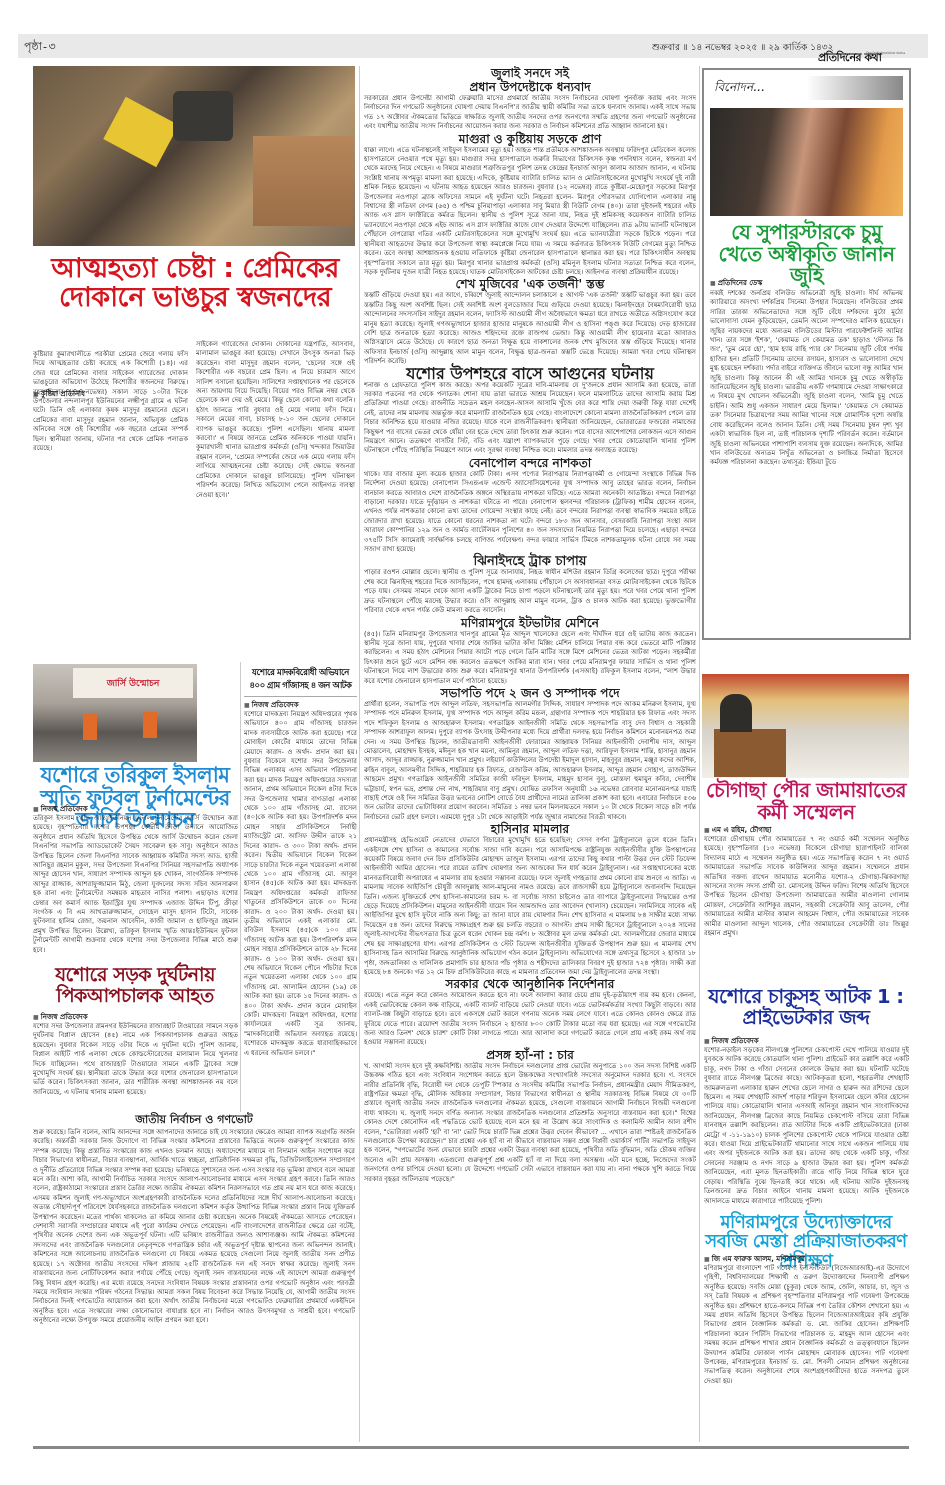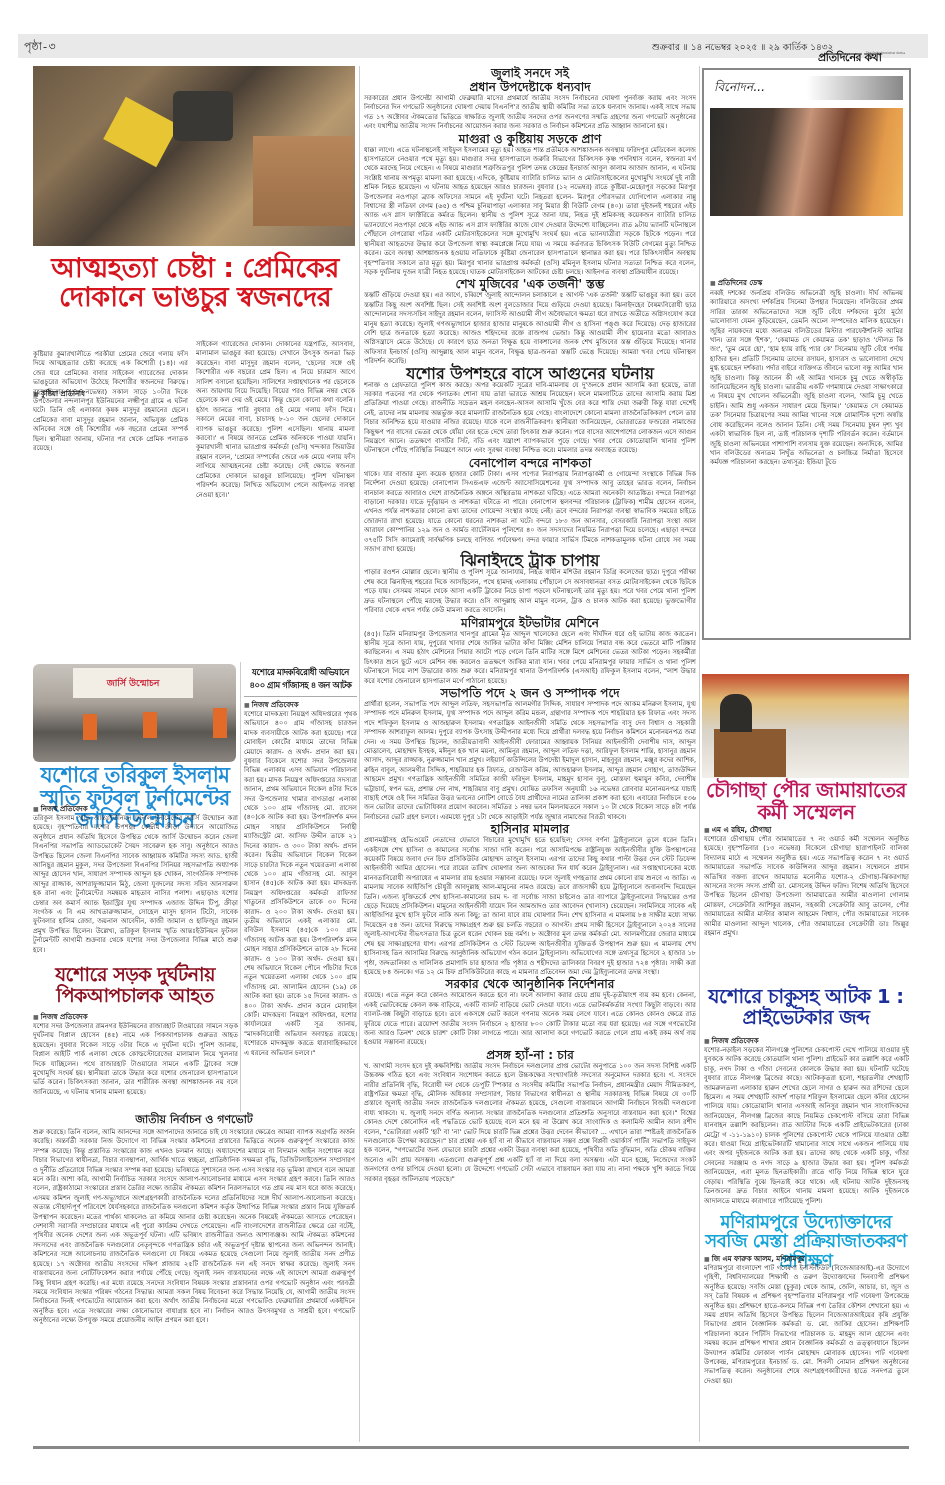--- a/index.html
+++ b/index.html
@@ -34,21 +34,21 @@
   <div class="abs" style="left:220px;top:70px;width:100px;height:90px;background:linear-gradient(180deg,#b7865a,#9b6e48);"></div>
   <div class="abs" style="left:140px;top:25px;width:60px;height:50px;background:#3a3835;border-radius:6px;"></div>
 </div>
 <div class="abs hl" style="left:30px;top:253px;width:330px;font-size:27px;color:#d6151f;">আত্মহত্যা চেষ্টা : প্রেমিকের দোকানে ভাঙচুর স্বজনদের</div>
 <div class="abs" style="left:33px;top:340px;width:322px;height:310px;">
   <div class="abs byline" style="left:0;top:17px;width:155px;margin-top:32px;">কুষ্টিয়া প্রতিনিধি</div>
   <div class="abs body-text" style="left:0;top:10px;width:155px;height:296px;">কুষ্টিয়ার কুমারখালীতে পরকীয়া প্রেমের জেরে গলায় ফাঁস দিয়ে আত্মহত্যার চেষ্টা করেছে এক কিশোরী (১৪)। এর জের ধরে প্রেমিকের বাবার সাইকেল গ্যারেজের দোকান ভাঙচুরের অভিযোগ উঠেছে কিশোরীর স্বজনদের বিরুদ্ধে। বৃহস্পতিবার (১৩ নভেম্বর) সকাল সাড়ে ১০টার দিকে উপজেলার নন্দলালপুর ইউনিয়নের লক্ষ্মীপুর গ্রামে এ ঘটনা ঘটে। তিনি ওই এলাকার কৃষক মাসুদুর রহমানের ছেলে। প্রেমিকের বাবা মাসুদুর রহমান জানান, অভিযুক্ত প্রেমিক অনিকের সঙ্গে ওই কিশোরীর এক বছরের প্রেমের সম্পর্ক ছিল। স্থানীয়রা জানায়, ঘটনার পর থেকে প্রেমিক পলাতক রয়েছে।</div>
   <div class="abs body-text" style="left:163px;top:0;width:159px;height:306px;">সাইকেল গ্যারেজের দোকান। দোকানের যন্ত্রপাতি, আসবাব, মালামাল ভাঙচুর করা হয়েছে। সেখানে উৎসুক জনতা ভিড় করেছেন। বাবা মাসুদুর রহমান বলেন, 'ছেলের সঙ্গে ওই কিশোরীর এক বছরের প্রেম ছিল। এ নিয়ে চারমাস আগে সালিশ বসানো হয়েছিল। সালিশের সপ্তাহখানেক পর ছেলেকে অন্য জায়গায় বিয়ে দিয়েছি। বিয়ের পরও বিভিন্ন নম্বর থেকে ছেলেকে কল দেয় ওই মেয়ে। কিন্তু ছেলে কোনো কথা বলেনি। হঠাৎ জানতে পারি বুধবার ওই মেয়ে গলায় ফাঁস দিয়ে। সকালে মেয়ের বাবা, চাচাসহ ৮-১০ জন ছেলের দোকানে ব্যাপক ভাঙচুর করেছে। পুলিশ এসেছিল। থানায় মামলা করবো।' এ বিষয়ে জানতে প্রেমিক অনিককে পাওয়া যায়নি। কুমারখালী থানার ভারপ্রাপ্ত কর্মকর্তা (ওসি) খন্দকার জিয়াউর রহমান বলেন, 'প্রেমের সম্পর্কের জেরে এক মেয়ে গলায় ফাঁস লাগিয়ে আত্মহননের চেষ্টা করেছে। সেই ক্ষোভে স্বজনরা প্রেমিকের দোকানে ভাঙচুর চালিয়েছে। পুলিশ ঘটনাস্থল পরিদর্শন করেছে। লিখিত অভিযোগ পেলে আইনগত ব্যবস্থা নেওয়া হবে।'</div>
 </div>
 
-<div class="abs photo" style="left:33px;top:664px;width:203px;height:98px;background:linear-gradient(180deg,#c8c4bd 0%,#a9a29a 40%,#5a5753 70%,#8c8680 100%);border-radius:6px;">
+<div class="abs photo" style="left:33px;top:664px;width:164px;height:98px;background:linear-gradient(180deg,#c8c4bd 0%,#a9a29a 40%,#5a5753 70%,#8c8680 100%);">
   <div class="abs" style="left:40px;top:4px;width:120px;height:30px;background:#f2eee6;text-align:center;font-size:9px;font-weight:bold;color:#c81e32;line-height:30px;">জার্সি উন্মোচন</div>
   <div class="abs" style="left:50px;top:50px;width:14px;height:26px;background:#e36b2a;"></div>
   <div class="abs" style="left:110px;top:48px;width:14px;height:26px;background:#e36b2a;"></div>
   <div class="abs" style="left:180px;top:44px;width:14px;height:30px;background:#e36b2a;"></div>
 </div>
 <div class="abs hl" style="left:30px;top:764px;width:210px;font-size:21px;color:#1f8dd6;">যশোরে তরিকুল ইসলাম স্মৃতি ফুটবল টুর্নামেন্টের জার্সি উন্মোচন</div>
 <div class="abs byline" style="left:33px;top:804px;width:205px;">নিজস্ব প্রতিবেদক</div>
 <div class="abs body-text" style="left:33px;top:814px;width:205px;height:150px;">তরিকুল ইসলাম স্মৃতি আন্তঃইউনিয়ন ফুটবল টুর্নামেন্টের জার্সি উন্মোচন করা হয়েছে। বৃহস্পতিবার যশোর উপশহর কেন্দ্রীয় ক্রীড়া উদ্যানে আয়োজিত অনুষ্ঠানে প্রধান অতিথি হিসেবে উপস্থিত থেকে জার্সি উন্মোচন করেন জেলা বিএনপির সভাপতি অ্যাডভোকেট সৈয়দ সাবেরুল হক সাবু। অনুষ্ঠানে আরও উপস্থিত ছিলেন জেলা বিএনপির সাবেক আহ্বায়ক কমিটির সদস্য আড. হাজী আনিছুর রহমান মুকুল, সদর উপজেলা বিএনপির সিনিয়র সহসভাপতি অধ্যাপক আব্দুর হোসেন খান, সাধারণ সম্পাদক আব্দুল হক খোকন, সাংগঠনিক সম্পাদক আব্দুর রাজ্জাক, আশরাফুজ্জামান মিঠু, জেলা যুবদলের সদস্য সচিব আনসারুল হক রানা এবং টুর্নামেন্টের সমন্বয়ক মাহতাব নাসির পলাশ। এছাড়াও যশোর চেম্বার অব কমার্স অ্যান্ড ইন্ডাস্ট্রির যুগ্ম সম্পাদক এজাজ উদ্দিন টিপু, ক্রীড়া সংগঠক এ বি এম আখতারুজ্জামান, সোহেল মাসুদ হাসান টিটো, সাবেক ফুটবলার হালিম রেজা, জয়নাল আবেদীন, কাজী জামাল ও হাফিজুর রহমান প্রমুখ উপস্থিত ছিলেন। উল্লেখ্য, তরিকুল ইসলাম স্মৃতি আন্তঃইউনিয়ন ফুটবল টুর্নামেন্টটি আগামী শুক্রবার থেকে যশোর সদর উপজেলার বিভিন্ন মাঠে শুরু হবে।</div>
 
 <div class="abs" style="left:244px;top:662px;width:113px;height:34px;border-bottom:1px solid #aaa;">
@@ -70,39 +70,40 @@
       <div class="sub" style="font-size: 12px;">প্রধান উপদেষ্টাকে ধন্যবাদ</div>
       <div class="body-text">সরকারের প্রধান উপদেষ্টা আগামী ফেব্রুয়ারি মাসের প্রথমার্ধে জাতীয় সংসদ নির্বাচনের ঘোষণা পুনর্ব্যক্ত করায় এবং সংসদ নির্বাচনের দিন গণভোট অনুষ্ঠানের ঘোষণা দেয়ায় বিএনপি'র জাতীয় স্থায়ী কমিটির সভা তাকে ধন্যবাদ জানায়। একই সাথে সভায় গত ১৭ অক্টোবর ঐকমত্যের ভিত্তিতে স্বাক্ষরিত জুলাই জাতীয় সনদের ওপর জনগণের সম্মতি গ্রহণের জন্য গণভোট অনুষ্ঠানের এবং যথাশীঘ্র জাতীয় সংসদ নির্বাচনের আয়োজন করার জন্য সরকার ও নির্বাচন কমিশনের প্রতি আহ্বান জানানো হয়।</div>
       <div class="sub" style="font-size: 12px;">মাগুরা ও কুষ্টিয়ায় সড়কে প্রাণ</div>
       <div class="body-text">ধাক্কা লাগে। এতে ঘটনাস্থলেই সাইফুল ইসলামের মৃত্যু হয়। আহত শান্ত প্রতীমকে আশঙ্কাজনক অবস্থায় ফরিদপুর মেডিকেল কলেজ হাসপাতালে নেওয়ার পথে মৃত্যু হয়। মাগুরার সদর হাসপাতালে জরুরি বিভাগের চিকিৎসক কৃষ্ণ পদবিশ্বাস বলেন, স্বজনরা মর্গ থেকে মরদেহ নিয়ে গেছেন। এ বিষয়ে মাগুরার শত্রুজিতপুর পুলিশ তদন্ত কেন্দ্রের ইনচার্জ আবুল কালাম আজাদ জানান, এ ঘটনায় সংশ্লিষ্ট থানায় অপমৃত্যু মামলা করা হয়েছে। এদিকে, কুষ্টিয়ায় ব্যাটারি চালিত ভ্যান ও মোটরসাইকেলের মুখোমুখি সংঘর্ষে দুই নারী শ্রমিক নিহত হয়েছেন। এ ঘটনায় আহত হয়েছেন আরও চারজন। বুধবার (১২ নভেম্বর) রাতে কুষ্টিয়া-মেহেরপুর সড়কের মিরপুর উপজেলার নওপাড়া ব্র্যাক অফিসের সামনে এই দুর্ঘটনা ঘটে। নিহতরা হলেন- মিরপুর পৌরসভার যোগিপোল এলাকার নান্নু বিশ্বাসের স্ত্রী লতিফা বেগম (৬৫) ও পশ্চিম চুনিয়াপাড়া এলাকার সাবু মিয়ার স্ত্রী বিউটি বেগম (৪০)। তারা দুইজনই শহরের এইচ অ্যান্ড এস গ্লাস ফ্যাক্টরিতে কর্মরত ছিলেন। স্থানীয় ও পুলিশ সূত্রে জানা যায়, নিহত দুই শ্রমিকসহ কয়েকজন ব্যাটারি চালিত ভ্যানযোগে নওপাড়া থেকে এইচ অ্যান্ড এস গ্লাস ফ্যাক্টরির কাজে যোগ দেওয়ার উদ্দেশ্যে যাচ্ছিলেন। রাত ৯টায় ভ্যানটি ঘটনাস্থলে পৌঁছালে বেপরোয়া গতির একটি মোটরসাইকেলের সঙ্গে মুখোমুখি সংঘর্ষ হয়। এতে ভ্যানযাত্রীরা সড়কে ছিটকে পড়েন। পরে স্থানীয়রা আহতদের উদ্ধার করে উপজেলা স্বাস্থ্য কমপ্লেক্সে নিয়ে যায়। এ সময়ে কর্তব্যরত চিকিৎসক বিউটি বেগমের মৃত্যু নিশ্চিত করেন। তবে অবস্থা আশঙ্কাজনক হওয়ায় লতিফাকে কুষ্টিয়া জেনারেল হাসপাতালে স্থানান্তর করা হয়। পরে চিকিৎসাধীন অবস্থায় বৃহস্পতিবার সকালে তার মৃত্যু হয়। মিরপুর থানার ভারপ্রাপ্ত কর্মকর্তা (ওসি) মমিনুল ইসলাম ঘটনার সত্যতা নিশ্চিত করে বলেন, সড়ক দুর্ঘটনায় দুজন যাত্রী নিহত হয়েছে। ঘাতক মোটরসাইকেল আটকের চেষ্টা চলছে। আইনগত ব্যবস্থা প্রক্রিয়াধীন রয়েছে।</div>
       <div class="sub" style="font-size: 12px;">শেখ মুজিবের 'এক তর্জনী' স্তম্ভ</div>
       <div class="body-text">স্তম্ভটি গুঁড়িয়ে দেওয়া হয়। এর আগে, চব্বিশে জুলাই আন্দোলন চলাকালে ৫ আগস্ট 'এক তর্জনী' স্তম্ভটি ভাঙচুর করা হয়। তবে স্তম্ভটির কিছু অংশ অবশিষ্ট ছিল। সেই অবশিষ্ট অংশ বুলডোজার দিয়ে গুড়িয়ে দেওয়া হয়েছে। ঝিনাইদহের বৈষম্যবিরোধী ছাত্র আন্দোলনের সদস্যসচিব সাইদুর রহমান বলেন, ফ্যাসিস্ট আওয়ামী লীগ অবৈধভাবে ক্ষমতা ধরে রাখতে অতীতে অগ্নিসংযোগ করে মানুষ হত্যা করেছে। জুলাই গণঅভ্যুত্থানে হাজার হাজার মানুষকে আওয়ামী লীগ ও হাসিনা পঙ্গু করে দিয়েছে। দেড় হাজারের বেশি ছাত্র জনতাকে হত্যা করেছে। আজও শহিদদের রক্তে রাজপথ ভেজা। কিন্তু আওয়ামী লীগ হায়েনার মতো আবারও অগ্নিসন্ত্রাসে মেতে উঠেছে। যে কারণে ছাত্র জনতা বিক্ষুব্ধ হয়ে বাকশালের জনক শেখ মুজিবের স্তম্ভ গুঁড়িয়ে দিয়েছে। থানার অফিসার ইনচার্জ (ওসি) আব্দুল্লাহ আল মামুন বলেন, বিক্ষুব্ধ ছাত্র-জনতা স্তম্ভটি ভেঙে দিয়েছে। আমরা খবর পেয়ে ঘটনাস্থল পরিদর্শন করেছি।</div>
       <div class="sub" style="font-size: 16px;">যশোর উপশহরে বাসে আগুনের ঘটনায়</div>
       <div class="body-text">শনাক্ত ও গ্রেফতারে পুলিশ কাজ করছে। অপর কয়েকটি সূত্রের দাবি-মামলায় যে দু'জনকে প্রধান আসামি করা হয়েছে, তারা সরকার পতনের পর থেকে পলাতক। শোনা যায় তারা ভারতে আশ্রয় নিয়েছেন। ফলে মামলাটিতে তাদের আসামি করায় মিশ্র প্রতিক্রিয়া পাওয়া গেছে। রাজনীতি সচেতন মহল বলছেন-আসল আসামি খুঁজে বের করে শাস্তি দেয়া জরুরী কিন্তু যারা দেশেই নেই, তাদের নাম মামলায় অন্তর্ভুক্ত করে মামলাটি রাজনৈতিক হয়ে গেছে। বাংলাদেশে কোনো মামলা রাজনৈতিকিকরণ পেলে তার বিচার অনিশ্চিত হয়ে যাওয়ার নজির রয়েছে। যাকে বলে রাজনীতিকরণ। স্থানীয়রা জানিয়েছেন, ভোররাতের ফজরের নামাজের কিছুক্ষণ পর বাসের ভেতর থেকে ধোঁয়া বের হতে দেখে তারা চিৎকার শুরু করেন। পরে বাসের আশেপাশের লোকজন এসে আগুন নিয়ন্ত্রণে আনে। ততক্ষণে বাসটির সিট, বডি এবং যন্ত্রাংশ ব্যাপকভাবে পুড়ে গেছে। খবর পেয়ে কোতোয়ালি থানার পুলিশ ঘটনাস্থলে পৌঁছে পরিস্থিতি নিয়ন্ত্রণে আনে এবং সুরক্ষা ব্যবস্থা নিশ্চিত করে। মামলার তদন্ত অব্যাহত রয়েছে।</div>
       <div class="sub" style="font-size: 12px;">বেনাপোল বন্দরে নাশকতা</div>
       <div class="body-text">থাকে। যার বাজার মূল্য কয়েক হাজার কোটি টাকা। এসব পণ্যের নিরাপত্তায় নিরাপত্তাকর্মী ও গোয়েন্দা সংস্থাকে বিভিন্ন দিক নির্দেশনা দেওয়া হয়েছে। বেনাপোল সিএন্ডএফ এজেন্ট অ্যাসোসিয়েশনের যুগ্ম সম্পাদক আবু তাহের ভারত বলেন, নির্বাচন বানচাল করতে আবারও দেশে রাজনৈতিক অঙ্গনে অস্থিরতায় নাশকতা ঘটিছে। এতে আমরা অনেকটা আতঙ্কিত। বন্দরে নিরাপত্তা বাড়ানো দরকার। যাতে দুর্বৃত্তায়ন ও নাশকতা ঘটাতে না পারে। বেনাপোল স্থলবন্দর পরিচালক (ট্রাফিক) শামীম হোসেন বলেন, এখনও পর্যন্ত নাশকতার কোনো তথ্য তাদের গোয়েন্দা সংস্থার কাছে নেই। তবে বন্দরের নিরাপত্তা ব্যবস্থা স্বাভাবিক সময়ের চাইতে জোরদার রাখা হয়েছে। যাতে কোনো ধরনের নাশকতা না ঘটে। বন্দরে ১৮৩ জন আনসার, বেসরকারি নিরাপত্তা সংস্থা আল আরাফা কোম্পানির ১২৯ জন ও আর্মড ব্যাটেলিয়ন পুলিশের ৪০ জন সদস্যদের নিয়মিত নিরাপত্তা দিয়ে চলেছে। এছাড়া বন্দরে ৩৭৫টি সিসি ক্যামেরাই সার্বক্ষণিক চলছে বাণিজ্য পর্যবেক্ষণ। বন্দর ফায়ার সার্ভিস টিমকে নাশকতামূলক ঘটনা রোধে সব সময় সজাগ রাখা হয়েছে।</div>
-      <div class="sub" style="font-size: 16px;">ঝিনাইদহে ট্রাক চাপায়</div>
+      <div class="sub" style="font-size: 13px;">ঝিনাইদহে ট্রাক চাপায়</div>
       <div class="body-text">পাড়ার রওশন মোল্লার ছেলে। স্থানীয় ও পুলিশ সূত্রে জানাযায়, নিহত স্বাধীন মশিউর রহমান ডিগ্রি কলেজের ছাত্র। দুপুরে পরীক্ষা শেষ করে ঝিনাইদহ শহরের দিকে আসছিলেন, পথে হামদহ এলাকায় পৌঁছালে সে অসাবধানতা বসত মোটরসাইকেল থেকে ছিটকে পড়ে যায়। সেসময় সামনে থেকে আসা একটি ট্রাকের নিচে চাপা পড়লে ঘটনাস্থলেই তার মৃত্যু হয়। পরে খবর পেয়ে থানা পুলিশ দ্রুত ঘটনাস্থলে পৌঁছে মরদেহ উদ্ধার করে। ওসি আব্দুল্লাহ আল মামুন বলেন, ট্রাক ও চালক আটক করা হয়েছে। ভুক্তভোগীর পরিবার থেকে এখন পর্যন্ত কেউ মামলা করতে আসেনি।</div>
       <div class="sub" style="font-size: 12px;">মণিরামপুরে ইটভাটার মেশিনে</div>
       <div class="body-text">(৪৫)। তিনি মনিরামপুর উপজেলার খানপুর গ্রামের মৃত আব্দুল খালেকের ছেলে এবং দীর্ঘদিন ধরে ওই ভাটায় কাজ করতেন। স্থানীয় সূত্রে জানা যায়, দুপুরের খাবার শেষে জাকির ভাটার কাঁদা মিক্সিং মেশিন চালিয়ে পিয়ার বন্ধ করে ভেতরে মাটি পরিষ্কার করছিলেন। এ সময় হঠাৎ মেশিনের পিয়ার আটো পড়ে গেলে তিনি মাটির সঙ্গে মিশে মেশিনের ভেতর আটকা পড়েন। সহকর্মীরা চিৎকার শুনে ছুটে এসে মেশিন বন্ধ করলেও ততক্ষণে জাকির মারা যান। খবর পেয়ে মনিরামপুর ফায়ার সার্ভিস ও থানা পুলিশ ঘটনাস্থলে গিয়ে লাশ উদ্ধারের কাজ শুরু করে। মনিরামপুর থানার উপপরিদর্শক (এসআই) রফিকুল ইসলাম বলেন, "লাশ উদ্ধার করে যশোর জেনারেল হাসপাতাল মর্গে পাঠানো হয়েছে।</div>
       <div class="sub" style="font-size: 12px;">সভাপতি পদে ২ জন ও সম্পাদক পদে</div>
       <div class="body-text">প্রার্থীরা হলেন, সভাপতি পদে আব্দুল লতিফ, সহসভাপতি আলমগীর সিদ্দিক, সাধারণ সম্পাদক পদে আকম মনিরুল ইসলাম, যুগ্ম সম্পাদক পদে মনিরুল ইসলাম, যুগ্ম সম্পাদক পদে আব্দুল করিম মন্ডল, গ্রন্থাগার সম্পাদক পদে শাহরিয়ার হক রিফাত এবং সদস্য পদে শফিকুল ইসলাম ও আজহারুল ইসলাম। গণতান্ত্রিক আইনজীবী সমিতি থেকে সহসভাপতি বাসু দেব বিশ্বাস ও সহকারী সম্পাদক আশরাফুল আলম। দুপুরে ব্যাপক উৎসাহ উদ্দীপনার মধ্যে দিয়ে প্রার্থীরা দলবদ্ধ হয়ে নির্বাচন কমিশনে মনোনয়নপত্র জমা দেন। এ সময় উপস্থিত ছিলেন, জাতীয়তাবাদী আইনজীবী ফোরামের আহ্বায়ক সিনিয়র আইনজীবী দেবাশীষ দাস, আব্দুল মোত্তালেব, মোহাম্মদ ইসহক, মঈনুল হক খান ময়না, আমিনুর রহমান, আব্দুল লতিফ দত্তা, আরিফুল ইসলাম শান্তি, হাসানুর রহমান আসাদ, আব্দুর রাজ্জাক, নুরুজ্জামান খান প্রমুখ। লইয়ার্স কাউন্সিলের উপদেষ্টা ইমাদুল হাসান, মাহবুবুর রহমান, মঞ্জুর কদের আশিক, রুহিন বাবুল, আলমগীর সিদ্দিক, শাহরিয়ার হক রিফাত, রেজাউল করিম, আজহারুল ইসলাম, আব্দুর রহমান সোহাগ, তাজউদ্দিন আহমেদ প্রমুখ। গণতান্ত্রিক আইনজীবী সমিতির কাজী ফরিদুল ইসলাম, মাহমুদ হাসান বুলু, মোস্তফা হুমায়ুন কবির, দেবাশীষ ভট্টাচার্য, স্বপন ভদ্র, প্রশান্ত দেব নাথ, শাহরিয়ার বাবু প্রমুখ। ঘোষিত তফসিল অনুযায়ী ১৬ নভেম্বর রোববার মনোনয়নপত্র যাচাই বাছাই শেষে ওই দিন সমিতির উত্তর ভবনের নোটিশ বোর্ডে বৈধ প্রার্থীদের নামের তালিকা প্রকাশ করা হবে। এবারের নির্বাচনে ৫৩৬ জন ভোটার তাদের ভোটাধিকার প্রয়োগ করবেন। সমিতির ১ নম্বর ভবন মিলনায়তনে সকাল ১০ টা থেকে বিকেল সাড়ে ৪টা পর্যন্ত নির্বাচনের ভোট গ্রহণ চলবে। এরমধ্যে দুপুর ১টা থেকে আড়াইটা পর্যন্ত জুম্মার নামাজের বিরতী থাকবে।</div>
       <div class="sub" style="font-size: 12px;">হাসিনার মামলার</div>
       <div class="body-text">প্রধানমন্ত্রীসহ হেভিওয়েট নেতাদের যেভাবে বিচারের মুখোমুখি হতে হয়েছিল; সেসব বর্ণনা ট্রাইব্যুনালে তুলে ধরেন তিনি। একইসঙ্গে শেখ হাসিনা ও কামালের সর্বোচ্চ সাজা দাবি করেন। পরে আসামিপক্ষে রাষ্ট্রনিযুক্ত আইনজীবীর যুক্তি উপস্থাপনের কয়েকটি বিষয়ে জবাব দেন চিফ প্রসিকিউটর মোহাম্মদ তাজুল ইসলাম। এরপর তাদের কিছু কথার পাল্টা উত্তর দেন স্টেট ডিফেন্স আইনজীবী আমির হোসেন। পরে রায়ের তারিখ ঘোষণার জন্য আজকের দিন ধার্য করেন ট্রাইব্যুনাল। এর সপ্তাহখানেকের মধ্যে মানবতাবিরোধী অপরাধের এ মামলার রায় হওয়ার সম্ভাবনা রয়েছে। ফলে জুলাই গণহত্যার প্রথম কোনো রায় শুনবে এ জাতি। এ মামলায় সাবেক আইজিপি চৌধুরী আবদুল্লাহ আল-মামুনের নামও রয়েছে। তবে রাজসাক্ষী হয়ে ট্রাইব্যুনালে জবানবন্দি দিয়েছেন তিনি। এজন্য যুক্তিতর্কে শেখ হাসিনা-কামালের চরম দ- বা সর্বোচ্চ সাজা চাইলেও তার ব্যাপারে ট্রাইব্যুনালের সিদ্ধান্তের ওপর ছেড়ে দিয়েছে প্রসিকিউশন। মামুনের আইনজীবী যায়েদ বিন আমজাদও তার আবেদন (খালাস) চেয়েছেন। সবমিলিয়ে সাবেক এই আইজিপির মুখে হাসি ফুটবে নাকি অন্য কিছু; তা জানা যাবে রায় ঘোষণার দিন। শেখ হাসিনার এ মামলায় ৮৪ সাক্ষীর মধ্যে সাক্ষ্য দিয়েছেন ৫৪ জন। তাদের বিরুদ্ধে সাক্ষ্যগ্রহণ শুরু হয় চলতি বছরের ৩ আগস্ট। প্রথম সাক্ষী হিসেবে ট্রাইব্যুনালে ২০২৪ সালের জুলাই-আগস্টের বীভৎসতার চিত্র তুলে ধরেন খোকন চন্দ্র বর্মণ। ৮ অক্টোবর মূল তদন্ত কর্মকর্তা মো. আলমগীরের জেরার মাধ্যমে শেষ হয় সাক্ষ্যগ্রহণের ধাপ। এরপর প্রসিকিউশন ও স্টেট ডিফেন্স আইনজীবীর যুক্তিতর্ক উপস্থাপন শুরু হয়। এ মামলায় শেখ হাসিনাসহ তিন আসামির বিরুদ্ধে আনুষ্ঠানিক অভিযোগ গঠন করেন ট্রাইব্যুনাল। অভিযোগের সঙ্গে তথ্যসূত্র হিসেবে ২ হাজার ১৮ পৃষ্ঠা, জব্দতালিকা ও দালিলিক প্রমাণাদি চার হাজার পাঁচ পৃষ্ঠার ও শহীদদের তালিকার বিবরণ দুই হাজার ৭২৪ পৃষ্ঠার। সাক্ষী করা হয়েছে ৮৪ জনকে। গত ১২ মে চিফ প্রসিকিউটরের কাছে এ মামলার প্রতিবেদন জমা দেয় ট্রাইব্যুনালের তদন্ত সংস্থা।</div>
       <div class="sub" style="font-size: 12px;">সরকার থেকে আনুষ্ঠানিক নির্দেশনার</div>
       <div class="body-text">রয়েছে। এতে নতুন করে কোনও আয়োজন করতে হবে না। ফলে আলাদা করার চেয়ে প্রায় দুই-তৃতীয়াংশ ব্যয় কম হবে। কেননা, একই ভোটকেন্দ্রে কেবল কক্ষ বাড়িয়ে, একটি ব্যালট বাড়িয়ে ভোট নেওয়া যাবে। এতে ভোটকর্মকর্তার সংখ্যা কিছুটা বাড়বে। আর ব্যালট-বক্স কিছুটা বাড়াতে হবে। তবে একসঙ্গে ভোট করলে গণনায় অনেক সময় লেগে যাবে। এতে কোনও কোনও ক্ষেত্রে রাত ফুরিয়ে যেতে পারে। ত্রয়োদশ জাতীয় সংসদ নির্বাচনে ২ হাজার ৮০০ কোটি টাকার মতো ব্যয় ধরা হয়েছে। এর সঙ্গে গণভোটের জন্য আরও তিনশ' থেকে চারশ' কোটি টাকা লাগতে পারে। আর আলাদা করে গণভোট করতে গেলে প্রায় একই রকম অর্থ ব্যয় হওয়ার সম্ভাবনা রয়েছে।</div>
       <div class="sub" style="font-size: 12px;">প্রসঙ্গ হ্যাঁ-না : চার</div>
       <div class="body-text">খ. আগামী সংসদ হবে দুই কক্ষবিশিষ্ট। জাতীয় সংসদ নির্বাচনে দলগুলোর প্রাপ্ত ভোটের অনুপাতে ১০০ জন সদস্য বিশিষ্ট একটি উচ্চকক্ষ গঠিত হবে এবং সংবিধান সংশোধন করতে হলে উচ্চকক্ষের সংখ্যাগরিষ্ঠ সদস্যের অনুমোদন দরকার হবে। গ. সংসদে নারীর প্রতিনিধি বৃদ্ধি, বিরোধী দল থেকে ডেপুটি স্পিকার ও সংসদীয় কমিটির সভাপতি নির্বাচন, প্রধানমন্ত্রীর মেয়াদ সীমিতকরণ, রাষ্ট্রপতির ক্ষমতা বৃদ্ধি, মৌলিক অধিকার সম্প্রসারণ, বিচার বিভাগের স্বাধীনতা ও স্থানীয় সরকারসহ বিভিন্ন বিষয়ে যে ৩০টি প্রস্তাবে জুলাই জাতীয় সনদে রাজনৈতিক দলগুলোর ঐকমত্য হয়েছে, সেগুলো বাস্তবায়নে আগামী নির্বাচনে বিজয়ী দলগুলো বাধ্য থাকবে। ঘ. জুলাই সনদে বর্ণিত অন্যান্য সংস্কার রাজনৈতিক দলগুলোর প্রতিশ্রুতি অনুসারে বাস্তবায়ন করা হবে।" বিশ্বের কোনও দেশে কোনোদিন এই পদ্ধতিতে ভোট হয়েছে বলে মনে হয় না উল্লেখ করে সাংবাদিক ও কলামিস্ট আমীন আল রশীদ বলেন, "ভোটাররা একটি 'হ্যাঁ' বা 'না' ভোট দিয়ে চারটি ভিন্ন প্রশ্নের উত্তর দেবেন কীভাবে? ... এখানে তারা স্পষ্টতই রাজনৈতিক দলগুলোকে উপেক্ষা করেছেন।" চার প্রশ্নের এক হ্যাঁ বা না কীভাবে বাস্তবায়ন সম্ভব প্রশ্নে বিপ্লবী ওয়ার্কার্স পার্টির সভাপতি সাইফুল হক বলেন, "গণভোটের জন্য যেভাবে চারটা প্রশ্নের একটা উত্তর ব্যবস্থা করা হয়েছে, পৃথিবীর অতি বুদ্ধিমান, অতি চৌকষ ব্যক্তির জন্যেও এটা প্রায় অসম্ভব। এতগুলো গুরুত্বপূর্ণ প্রশ্ন একটি হ্যাঁ বা না দিয়ে বলা অসম্ভব। এটা মনে হচ্ছে, নিজেদের সংকট জনগণের ওপর চাপিয়ে দেওয়া হলো। যে উদ্দেশ্যে গণভোট সেটা এভাবে বাস্তবায়ন করা যায় না। নানা পক্ষকে খুশি করতে গিয়ে সরকার বৃহত্তর জটিলতায় পড়েছে।"</div>
     </div>
 </div>
 
 <div class="abs box" style="left:702px;top:68px;width:205px;height:568px;">
   <div class="abs" style="left:6px;top:6px;width:193px;height:24px;background:linear-gradient(90deg,#fff 0%,#fff 50%,#888 100%);"></div>
   <div class="abs" style="left:10px;top:8px;font-size:12px;font-family:'DejaVu Serif',serif;font-style:italic;text-align:right;">বিনোদন...</div>
   <div class="abs photo" style="left:6px;top:38px;width:193px;height:108px;background:linear-gradient(100deg,#2b2a28 0%,#4a3c33 30%,#c79579 48%,#7a4732 65%,#e39a4a 85%,#f0b35a 100%);"></div>
+  <div class="abs hl" style="left:4px;top:152px;width:197px;font-size:20px;color:#1a9d3a;">যে সুপারস্টারকে চুমু খেতে অস্বীকৃতি জানান জুহি</div>
   <div class="abs byline" style="left:6px;top:208px;width:193px;">প্রতিদিনের ডেস্ক</div>
   <div class="abs body-text" style="left:6px;top:219px;width:193px;height:343px;">নব্বই দশকের জনপ্রিয় বলিউড অভিনেত্রী জুহি চাওলা। দীর্ঘ অভিনয় ক্যারিয়ারে অসংখ্য দর্শকপ্রিয় সিনেমা উপহার দিয়েছেন। বলিউডের প্রথম সারির তারকা অভিনেতাদের সঙ্গে জুটি বেঁধে দর্শকদের মুঠো মুঠো ভালোবাসা যেমন কুড়িয়েছেন, তেমনি অঢেল সম্পদেরও মালিক হয়েছেন। জুহির নায়কদের মধ্যে অন্যতম বলিউডের মিস্টার পারফেক্টশনিস্ট আমির খান। তার সঙ্গে 'ইশক', 'কেয়ামত সে কেয়ামত তক' ছাড়াও 'দৌলত কি জং', 'তুম মেরে হো', 'হাম হ্যায় রাহি প্যার কে' সিনেমায় জুটি বেঁধে পর্দায় হাজির হন। প্রতিটি সিনেমায় তাদের রসায়ন, হাস্যরস ও ভালোবাসা দেখে মুগ্ধ হয়েছেন দর্শকরা। পর্দার বাইরে ব্যক্তিগত জীবনে ভালো বন্ধু আমির খান জুহি চাওলা। কিন্তু জানেন কী এই আমির খানকে চুমু খেতে অস্বীকৃতি জানিয়েছিলেন জুহি চাওলা। ভারতীয় একটি গণমাধ্যমে দেওয়া সাক্ষাৎকারে এ বিষয়ে মুখ খোলেন অভিনেত্রী। জুহি চাওলা বলেন, 'আমি চুমু খেতে চাইনি। আমি শুধু একজন সাধারণ মেয়ে ছিলাম।' 'কেয়ামত সে কেয়ামত তক' সিনেমার চিত্রায়ণের সময় আমির খানের সঙ্গে রোমান্টিক দৃশ্যে অস্বস্তি বোধ করেছিলেন বলেও জানান তিনি। সেই সময় সিনেমায় চুম্বন দৃশ্য খুব একটা স্বাভাবিক ছিল না, তাই পরিচালক দৃশ্যটি পরিবর্তন করেন। বর্তমানে জুহি চাওলা অভিনয়ের পাশাপাশি ব্যবসায় যুক্ত রয়েছেন। অন্যদিকে, আমির খান বলিউডের অন্যতম নিখুঁত অভিনেতা ও চলচ্চিত্র নির্মাতা হিসেবে কর্মযজ্ঞ পরিচালনা করছেন। তথ্যসূত্র: ইন্ডিয়া টুডে</div>
 </div>
 
 <div class="abs photo" style="left:702px;top:674px;width:207px;height:104px;background:linear-gradient(180deg,#c44a2e 0%,#e3c07a 25%,#d9d3c9 55%,#f1efe9 100%);">
   <div class="abs" style="left:12px;top:55px;width:72px;height:48px;background:#8c5a30;"></div>
   <div class="abs" style="left:18px;top:20px;width:32px;height:38px;background:#2f2d2a;border-radius:14px 14px 0 0;"></div>
 </div>
 <div class="abs hl" style="left:700px;top:780px;width:212px;font-size:20px;color:#be185d;">চৌগাছা পৌর জামায়াতের কর্মী সম্মেলন</div>
 <div class="abs byline" style="left:704px;top:825px;width:205px;">এম এ রহিম, চৌগাছা</div>

